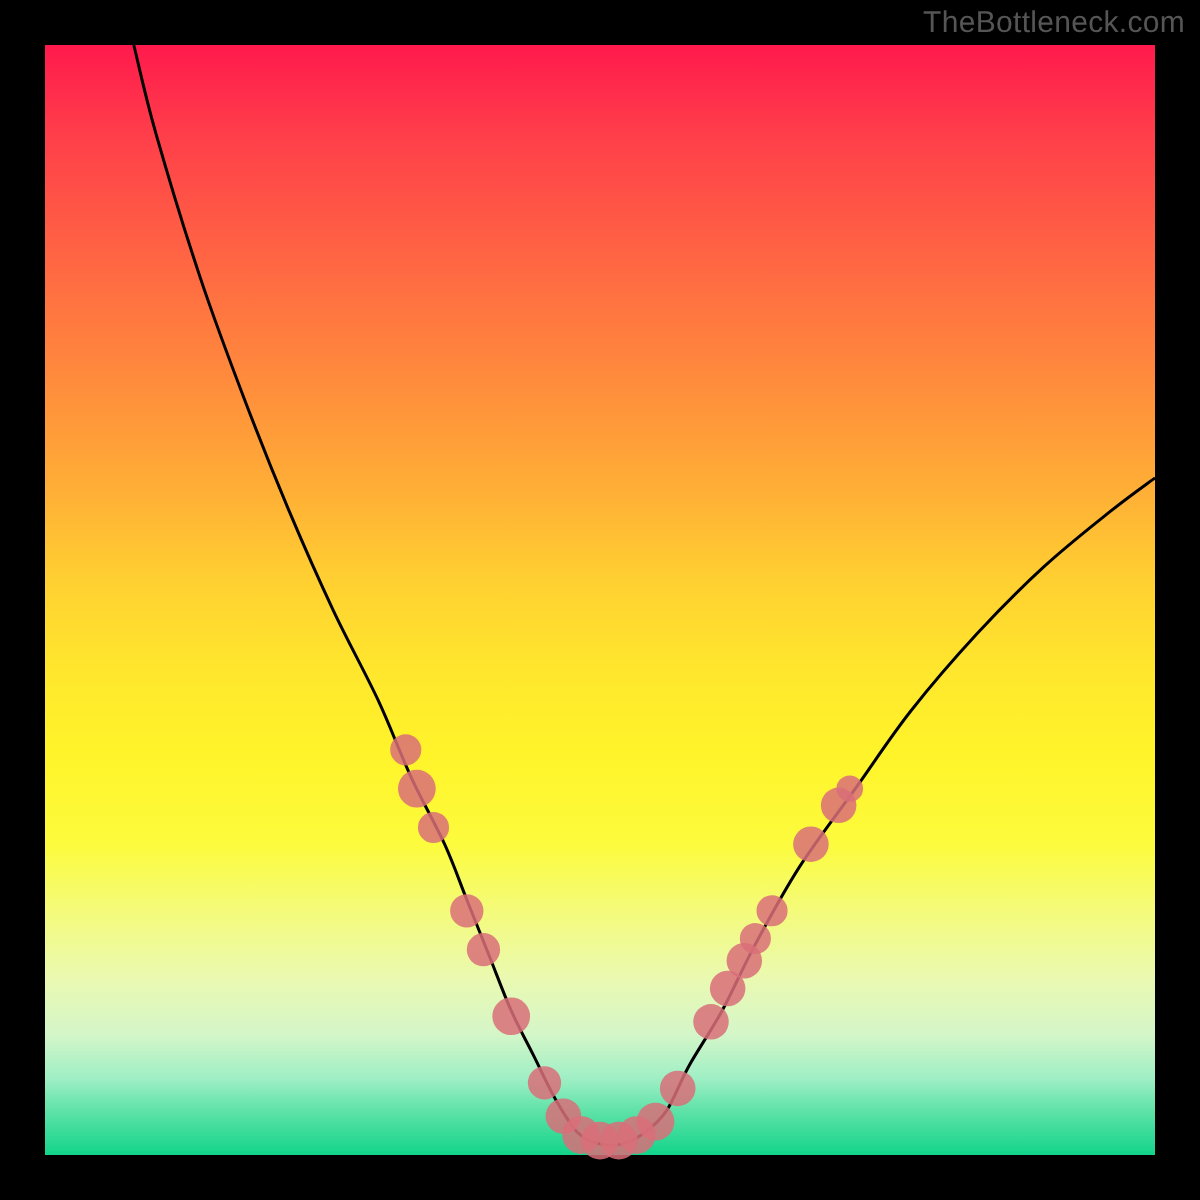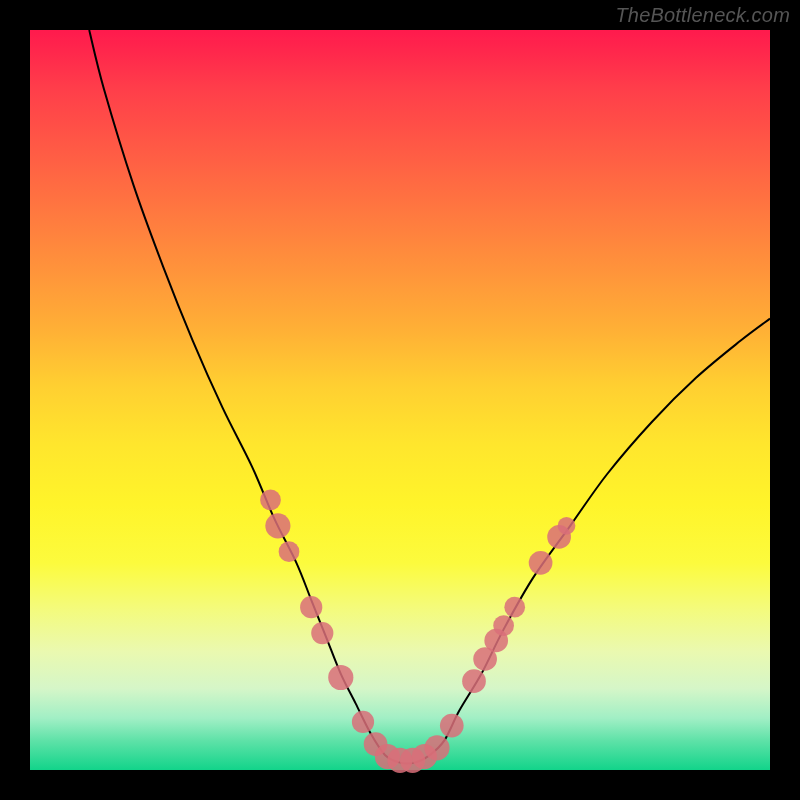--- a/index.html
+++ b/index.html
@@ -8,21 +8,20 @@
     width: 800px;
     height: 800px;
     overflow: hidden;
     font-family: Arial, Helvetica, sans-serif;
   }
   .frame {
     position: relative;
     width: 800px;
     height: 800px;
     background: #000;
-    font-style: italic;
   }
   .watermark {
     position: absolute;
     top: 4px;
     right: 10px;
     color: #555;
     font-size: 20px;
     font-weight: 500;
     z-index: 3;
     letter-spacing: 0.2px;

